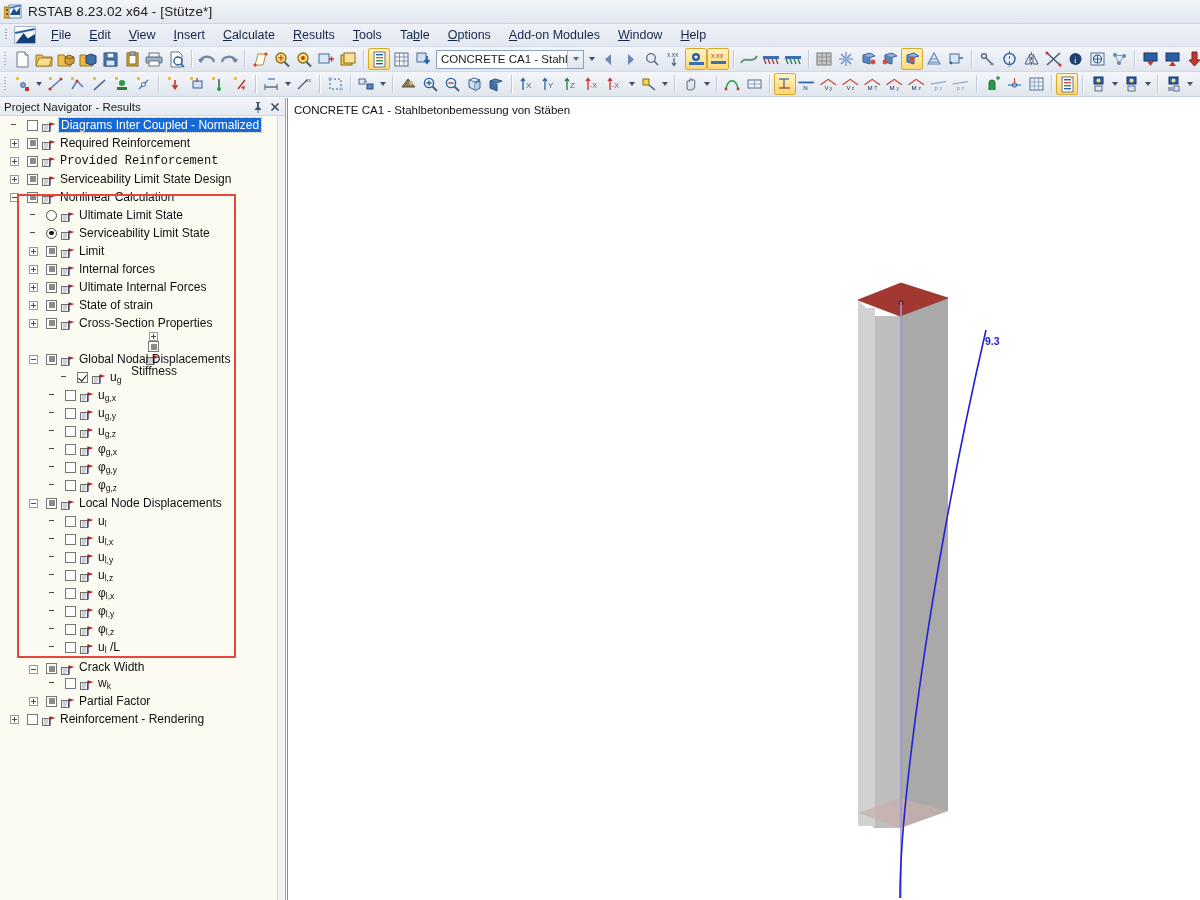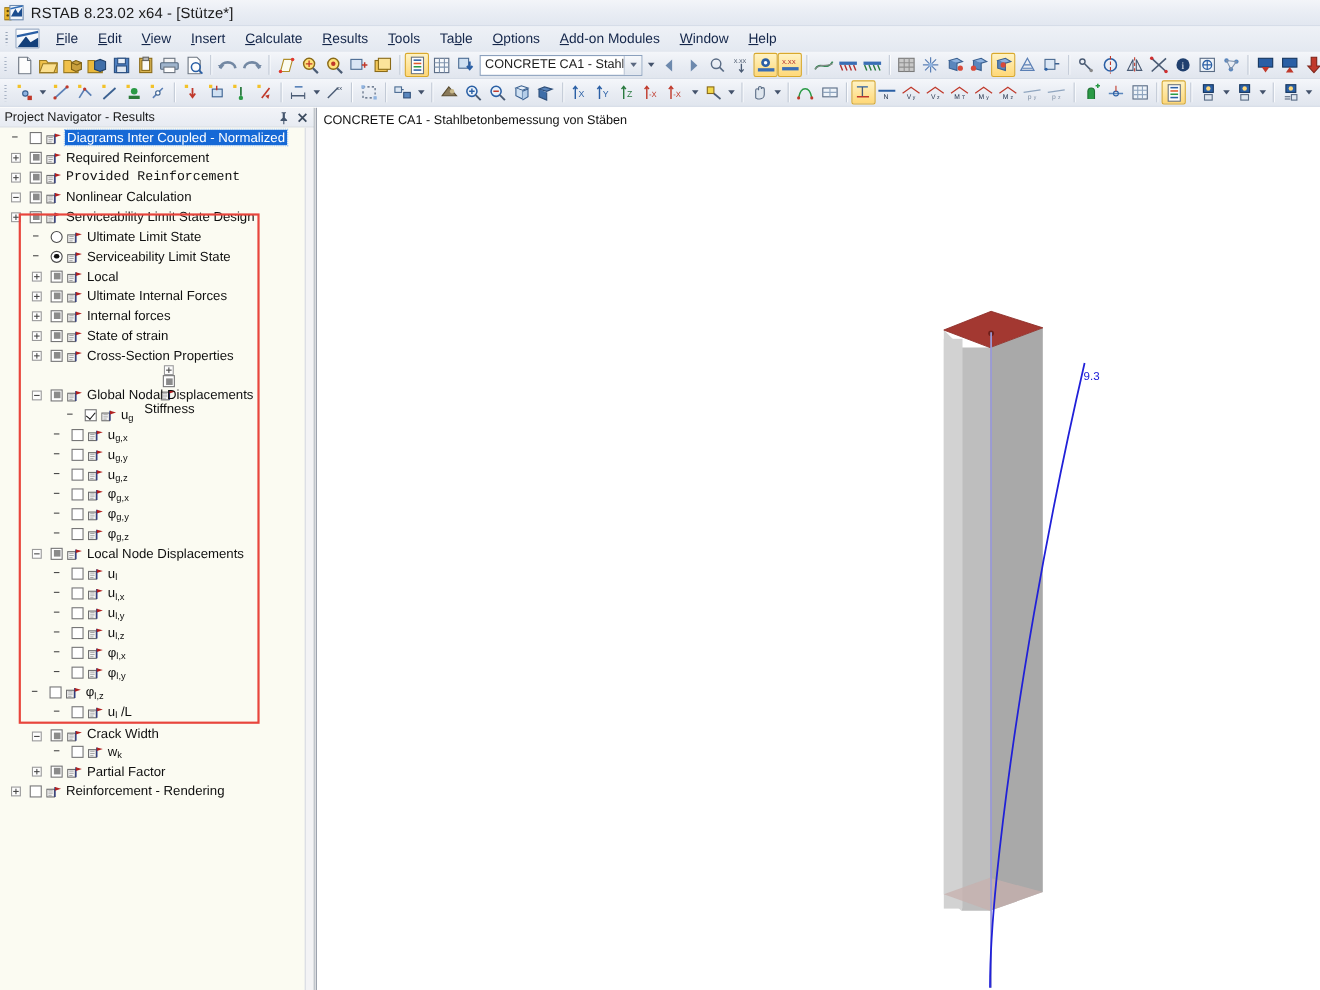--- a/index.html
+++ b/index.html
@@ -172,21 +172,21 @@
 
   
   .viewport {
     position:absolute; left:287px; top:98px; width:913px; height:802px;
     background:#ffffff; border-left:1px solid #848c99;
   }
   .vp-caption {
     position:absolute; left:6px; top:6px; font-size:11.5px; color:#111;
     font-family:"Liberation Sans", sans-serif;
   }
-  .vp-stage { position:absolute; left:0; top:0; width:913px; height:582px; }
+  .vp-stage { position:absolute; left:0; top:0; width:913px; height:582px;font-weight:bold; }
 </style>
 </head>
 <body>
 
 <div id="app">
 
   <div class="titlebar">
     <div class="title-icon">
       <svg width="18" height="16" viewBox="0 0 18 16">
         <rect x="0" y="3" width="6" height="11" fill="#e8b42a" stroke="#9a7512"></rect>
@@ -930,42 +930,42 @@
           <span class="cbx grey"></span>
           <span class="flagicon"><svg width="14" height="12" viewBox="0 0 14 12">
               <rect x="0.5" y="3.5" width="7" height="7" fill="#f4f4f4" stroke="#6f6f6f"></rect>
               <path d="M2 5 h4 M2 7 h4 M2 9 h3" stroke="#9a9a9a" stroke-width="0.8"></path>
               <path d="M8 1.5 v9" stroke="#26327a" stroke-width="1.2"></path>
               <path d="M8 1.5 L13.5 3 L8 4.8 Z" fill="#b02020"></path>
             </svg></span>
           <span class="tlabel">Provided Reinforcement</span>
         </div>
         <div class="trow" style="padding-left: 10px;">
+          <span class="exp plus"></span>
+          <span style="width: 5px; flex: 0 0 auto;"></span>
+          <span class="cbx grey"></span>
+          <span class="flagicon"><svg width="14" height="12" viewBox="0 0 14 12">
+              <rect x="0.5" y="3.5" width="7" height="7" fill="#f4f4f4" stroke="#6f6f6f"></rect>
+              <path d="M2 5 h4 M2 7 h4 M2 9 h3" stroke="#9a9a9a" stroke-width="0.8"></path>
+              <path d="M8 1.5 v9" stroke="#26327a" stroke-width="1.2"></path>
+              <path d="M8 1.5 L13.5 3 L8 4.8 Z" fill="#b02020"></path>
+            </svg></span>
+          <span class="tlabel">Serviceability Limit State Design</span>
+        </div>
+        <div class="trow" style="padding-left: 10px;">
           <span class="exp minus"></span>
           <span style="width: 5px; flex: 0 0 auto;"></span>
           <span class="cbx grey"></span>
           <span class="flagicon"><svg width="14" height="12" viewBox="0 0 14 12">
               <rect x="0.5" y="3.5" width="7" height="7" fill="#f4f4f4" stroke="#6f6f6f"></rect>
               <path d="M2 5 h4 M2 7 h4 M2 9 h3" stroke="#9a9a9a" stroke-width="0.8"></path>
               <path d="M8 1.5 v9" stroke="#26327a" stroke-width="1.2"></path>
               <path d="M8 1.5 L13.5 3 L8 4.8 Z" fill="#b02020"></path>
             </svg></span>
           <span class="tlabel">Nonlinear Calculation</span>
-        </div>
-        <div class="trow" style="padding-left: 10px;">
-          <span class="exp plus"></span>
-          <span style="width: 5px; flex: 0 0 auto;"></span>
-          <span class="cbx grey"></span>
-          <span class="flagicon"><svg width="14" height="12" viewBox="0 0 14 12">
-              <rect x="0.5" y="3.5" width="7" height="7" fill="#f4f4f4" stroke="#6f6f6f"></rect>
-              <path d="M2 5 h4 M2 7 h4 M2 9 h3" stroke="#9a9a9a" stroke-width="0.8"></path>
-              <path d="M8 1.5 v9" stroke="#26327a" stroke-width="1.2"></path>
-              <path d="M8 1.5 L13.5 3 L8 4.8 Z" fill="#b02020"></path>
-            </svg></span>
-          <span class="tlabel">Serviceability Limit State Design</span>
         </div>
         <div class="trow" style="padding-left: 29px;">
           <span class="exp none"></span>
           <span style="width: 5px; flex: 0 0 auto;"></span>
           <span class="rad"></span>
           <span class="flagicon"><svg width="14" height="12" viewBox="0 0 14 12">
               <rect x="0.5" y="3.5" width="7" height="7" fill="#f4f4f4" stroke="#6f6f6f"></rect>
               <path d="M2 5 h4 M2 7 h4 M2 9 h3" stroke="#9a9a9a" stroke-width="0.8"></path>
               <path d="M8 1.5 v9" stroke="#26327a" stroke-width="1.2"></path>
               <path d="M8 1.5 L13.5 3 L8 4.8 Z" fill="#b02020"></path>
@@ -987,45 +987,45 @@
         <div class="trow" style="padding-left: 29px;">
           <span class="exp plus"></span>
           <span style="width: 5px; flex: 0 0 auto;"></span>
           <span class="cbx grey"></span>
           <span class="flagicon"><svg width="14" height="12" viewBox="0 0 14 12">
               <rect x="0.5" y="3.5" width="7" height="7" fill="#f4f4f4" stroke="#6f6f6f"></rect>
               <path d="M2 5 h4 M2 7 h4 M2 9 h3" stroke="#9a9a9a" stroke-width="0.8"></path>
               <path d="M8 1.5 v9" stroke="#26327a" stroke-width="1.2"></path>
               <path d="M8 1.5 L13.5 3 L8 4.8 Z" fill="#b02020"></path>
             </svg></span>
-          <span class="tlabel">Local</span>
+          <span class="tlabel">Limit</span>
         </div>
         <div class="trow" style="padding-left: 29px;">
           <span class="exp plus"></span>
           <span style="width: 5px; flex: 0 0 auto;"></span>
           <span class="cbx grey"></span>
           <span class="flagicon"><svg width="14" height="12" viewBox="0 0 14 12">
               <rect x="0.5" y="3.5" width="7" height="7" fill="#f4f4f4" stroke="#6f6f6f"></rect>
               <path d="M2 5 h4 M2 7 h4 M2 9 h3" stroke="#9a9a9a" stroke-width="0.8"></path>
               <path d="M8 1.5 v9" stroke="#26327a" stroke-width="1.2"></path>
               <path d="M8 1.5 L13.5 3 L8 4.8 Z" fill="#b02020"></path>
             </svg></span>
-          <span class="tlabel">Ultimate Internal Forces</span>
+          <span class="tlabel">Internal forces</span>
         </div>
         <div class="trow" style="padding-left: 29px;">
           <span class="exp plus"></span>
           <span style="width: 5px; flex: 0 0 auto;"></span>
           <span class="cbx grey"></span>
           <span class="flagicon"><svg width="14" height="12" viewBox="0 0 14 12">
               <rect x="0.5" y="3.5" width="7" height="7" fill="#f4f4f4" stroke="#6f6f6f"></rect>
               <path d="M2 5 h4 M2 7 h4 M2 9 h3" stroke="#9a9a9a" stroke-width="0.8"></path>
               <path d="M8 1.5 v9" stroke="#26327a" stroke-width="1.2"></path>
               <path d="M8 1.5 L13.5 3 L8 4.8 Z" fill="#b02020"></path>
             </svg></span>
-          <span class="tlabel">Internal forces</span>
+          <span class="tlabel">Ultimate Internal Forces</span>
         </div>
         <div class="trow" style="padding-left: 29px;">
           <span class="exp plus"></span>
           <span style="width: 5px; flex: 0 0 auto;"></span>
           <span class="cbx grey"></span>
           <span class="flagicon"><svg width="14" height="12" viewBox="0 0 14 12">
               <rect x="0.5" y="3.5" width="7" height="7" fill="#f4f4f4" stroke="#6f6f6f"></rect>
               <path d="M2 5 h4 M2 7 h4 M2 9 h3" stroke="#9a9a9a" stroke-width="0.8"></path>
               <path d="M8 1.5 v9" stroke="#26327a" stroke-width="1.2"></path>
               <path d="M8 1.5 L13.5 3 L8 4.8 Z" fill="#b02020"></path>
@@ -1229,21 +1229,21 @@
           <span style="width: 5px; flex: 0 0 auto;"></span>
           <span class="cbx"></span>
           <span class="flagicon"><svg width="14" height="12" viewBox="0 0 14 12">
               <rect x="0.5" y="3.5" width="7" height="7" fill="#f4f4f4" stroke="#6f6f6f"></rect>
               <path d="M2 5 h4 M2 7 h4 M2 9 h3" stroke="#9a9a9a" stroke-width="0.8"></path>
               <path d="M8 1.5 v9" stroke="#26327a" stroke-width="1.2"></path>
               <path d="M8 1.5 L13.5 3 L8 4.8 Z" fill="#b02020"></path>
             </svg></span>
           <span class="tlabel">φ<sub>l,y</sub></span>
         </div>
-        <div class="trow" style="padding-left: 28px;">
+        <div class="trow" style="padding-left: 48px;">
           <span class="exp none"></span>
           <span style="width: 5px; flex: 0 0 auto;"></span>
           <span class="cbx"></span>
           <span class="flagicon"><svg width="14" height="12" viewBox="0 0 14 12">
               <rect x="0.5" y="3.5" width="7" height="7" fill="#f4f4f4" stroke="#6f6f6f"></rect>
               <path d="M2 5 h4 M2 7 h4 M2 9 h3" stroke="#9a9a9a" stroke-width="0.8"></path>
               <path d="M8 1.5 v9" stroke="#26327a" stroke-width="1.2"></path>
               <path d="M8 1.5 L13.5 3 L8 4.8 Z" fill="#b02020"></path>
             </svg></span>
           <span class="tlabel">φ<sub>l,z</sub></span>

